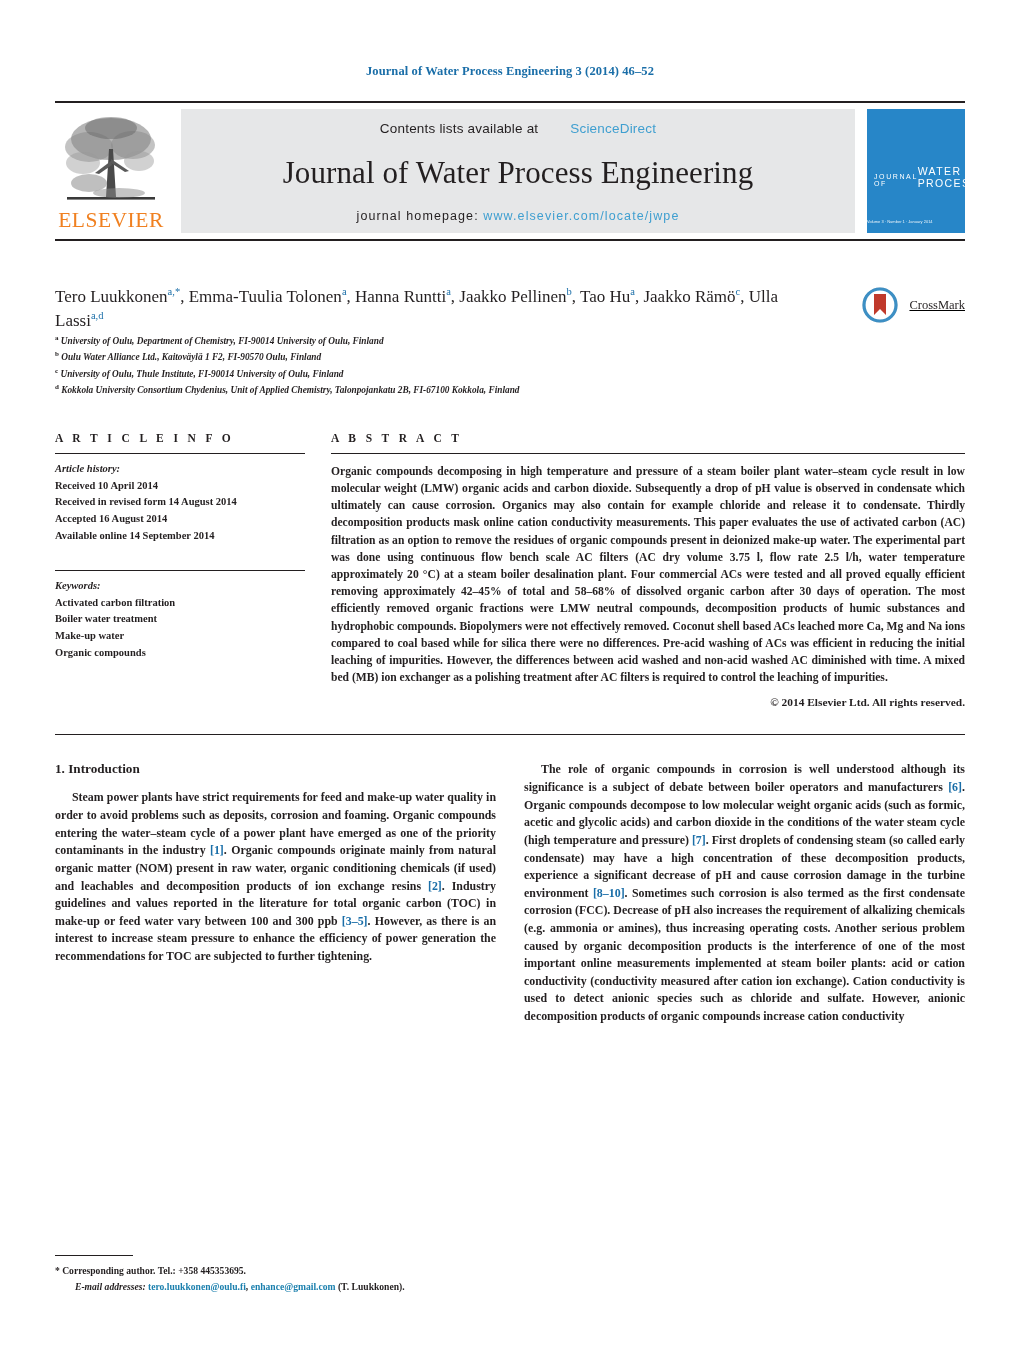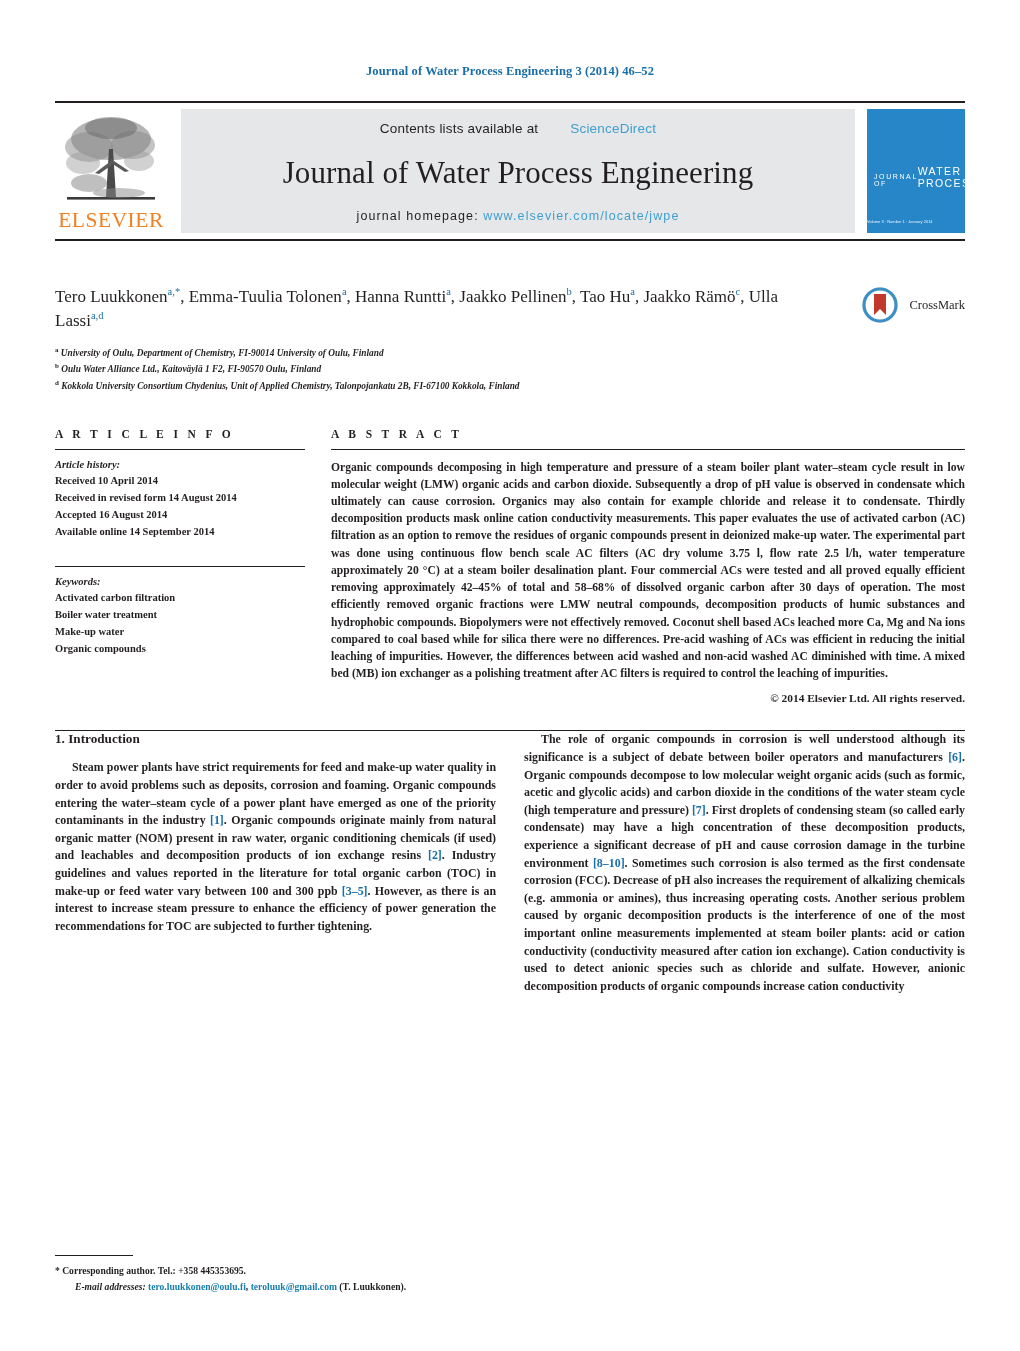--- a/index.html
+++ b/index.html
@@ -131,35 +131,36 @@
     margin: 0;
     max-width: 760px;
     letter-spacing: -.1px;
   }
   .crossmark {
     position: absolute;
     right: 0; top: 2px;
     display: flex;
     align-items: center;
     gap: 11px;
+    text-decoration: underline;
   }
   .crossmark-label {
     font-size: 12.5px;
     color: #231f20;
     font-family: "Liberation Serif", serif;
   }
   .authors {
     margin-top: 20px;
     font-size: 17px;
     line-height: 1.42;
     color: #231f20;
     max-width: 770px;
   }
   .authors sup { color: #1a6ea8; font-size: 10.5px; vertical-align: super; }
-  .affils { margin-top: 12px; }
+  .affils { }
   .affil {
     font-size: 9.3px;
     font-style: italic;
     font-weight: bold;
     line-height: 1.62;
     color: #231f20;
   }
   .affil sup { font-style: normal; font-size: 7px; vertical-align: super; }
 
   
@@ -205,20 +206,21 @@
     margin-top: 10px;
     text-align: right;
     font-size: 11.4px;
     font-weight: bold;
     color: #231f20;
   }
 
   
   .body-rule { border-top: 1px solid #231f20; margin-top: 26px; }
   .columns {
+    margin-top: 26px;
     display: flex;
     gap: 28px;
   }
   .col { flex: 1 1 0; position: relative; }
   .sec-title {
     font-size: 13.2px;
     font-weight: bold;
     color: #231f20;
     margin: 0 0 12px 0;
   }
@@ -336,20 +338,21 @@
       <span>Hanna Runtti</span><sup>a</sup>,
       <span>Jaakko Pellinen</span><sup>b</sup>,
       <span>Tao Hu</span><sup>a</sup>,
       <span>Jaakko Rämö</span><sup>c</sup>,
       <span>Ulla Lassi</span><sup>a,d</sup>
     </div>
 
     <div class="affils">
       <div class="affil"><sup>a</sup> <span>University of Oulu, Department of Chemistry, FI-90014 University of Oulu, Finland</span></div>
       <div class="affil"><sup>b</sup> <span>Oulu Water Alliance Ltd., Kaitoväylä 1 F2, FI-90570 Oulu, Finland</span></div>
+      <div class="affil"><sup>c</sup> <span>University of Oulu, Thule Institute, FI-90014 University of Oulu, Finland</span></div>
       <div class="affil"><sup>d</sup> <span>Kokkola University Consortium Chydenius, Unit of Applied Chemistry, Talonpojankatu 2B, FI-67100 Kokkola, Finland</span></div>
     </div>
   </div>
 
   <div class="info-abstract">
 
     <div class="col-info">
       <div class="sec-label">A R T I C L E    I N F O</div>
       <div class="rule"></div>
       <div class="info-body">
@@ -391,18 +394,18 @@
       <p class="para"><span>The role of organic compounds in corrosion is well understood although its significance is a subject of debate between boiler operators and manufacturers </span><span class="ref">[6]</span><span>. Organic compounds decompose to low molecular weight organic acids (such as formic, acetic and glycolic acids) and carbon dioxide in the conditions of the water steam cycle (high temperature and pressure) </span><span class="ref">[7]</span><span>. First droplets of condensing steam (so called early condensate) may have a high concentration of these decomposition products, experience a significant decrease of pH and cause corrosion damage in the turbine environment </span><span class="ref">[8–10]</span><span>. Sometimes such corrosion is also termed as the first condensate corrosion (FCC). Decrease of pH also increases the requirement of alkalizing chemicals (e.g. ammonia or amines), thus increasing operating costs. Another serious problem caused by organic decomposition products is the interference of one of the most important online measurements implemented at steam boiler plants: acid or cation conductivity (conductivity measured after cation ion exchange). Cation conductivity is used to detect anionic species such as chloride and sulfate. However, anionic decomposition products of organic compounds increase cation conductivity</span></p>
     </div>
   </div>
 
   <div class="footnotes">
     <div class="fn-rule"></div>
     <div class="fn-line">* Corresponding author. Tel.: +358 445353695.</div>
     <div class="fn-line" style="padding-left:20px;text-indent:0;">
       <span class="it">E-mail addresses:</span>
       <span class="lnk">tero.luukkonen@oulu.fi</span>,
-      <span class="lnk">teroluuk@gmail.com</span>
+      <span class="lnk">enhance@gmail.com</span>
       <span>(T. Luukkonen).</span>
     </div>
   </div>
 
 </div>
 
 </body></html>

